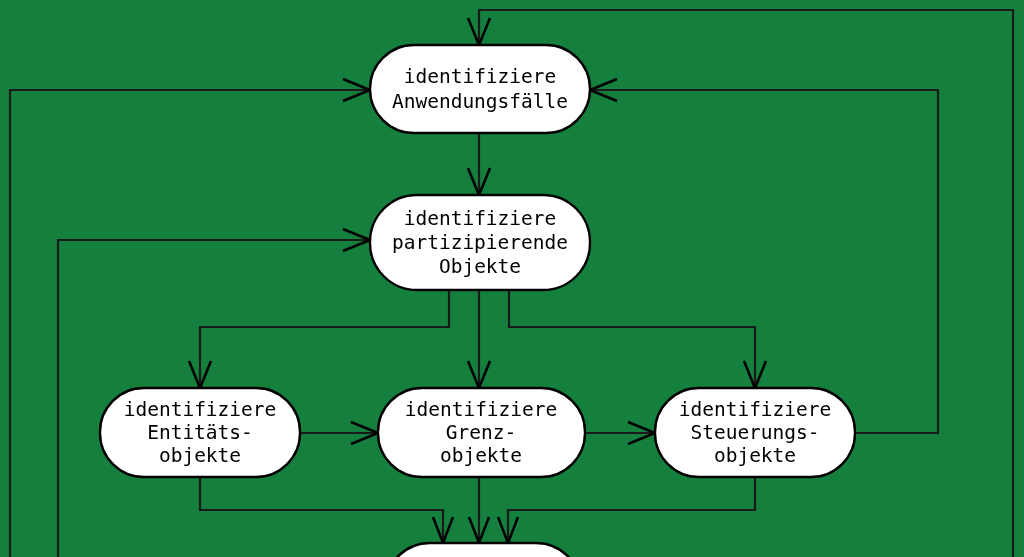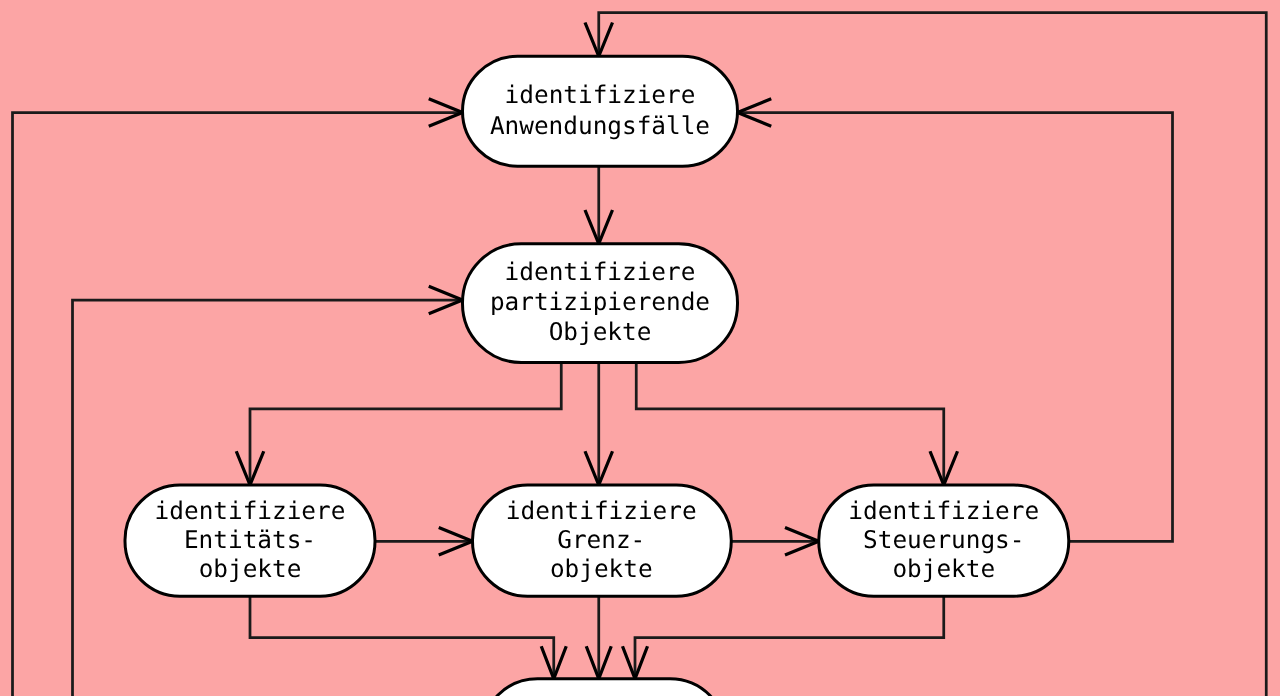--- a/index.html
+++ b/index.html
@@ -9,21 +9,21 @@
     background: #ffffff;
   }
   body {
     font-family: "DejaVu Sans Mono", "Liberation Mono", monospace;
   }
   #diagram-root {
     position: relative;
     width: 1024px;
     height: 557px;
     overflow: hidden;
-    background: #fca5a5;
+    background: #15803d;
   }
   svg#flowchart {
     display: block;
     width: 1024px;
     height: 557px;
   }
   .node-shape {
     fill: #ffffff;
     stroke: #000000;
     stroke-width: 2.4;

